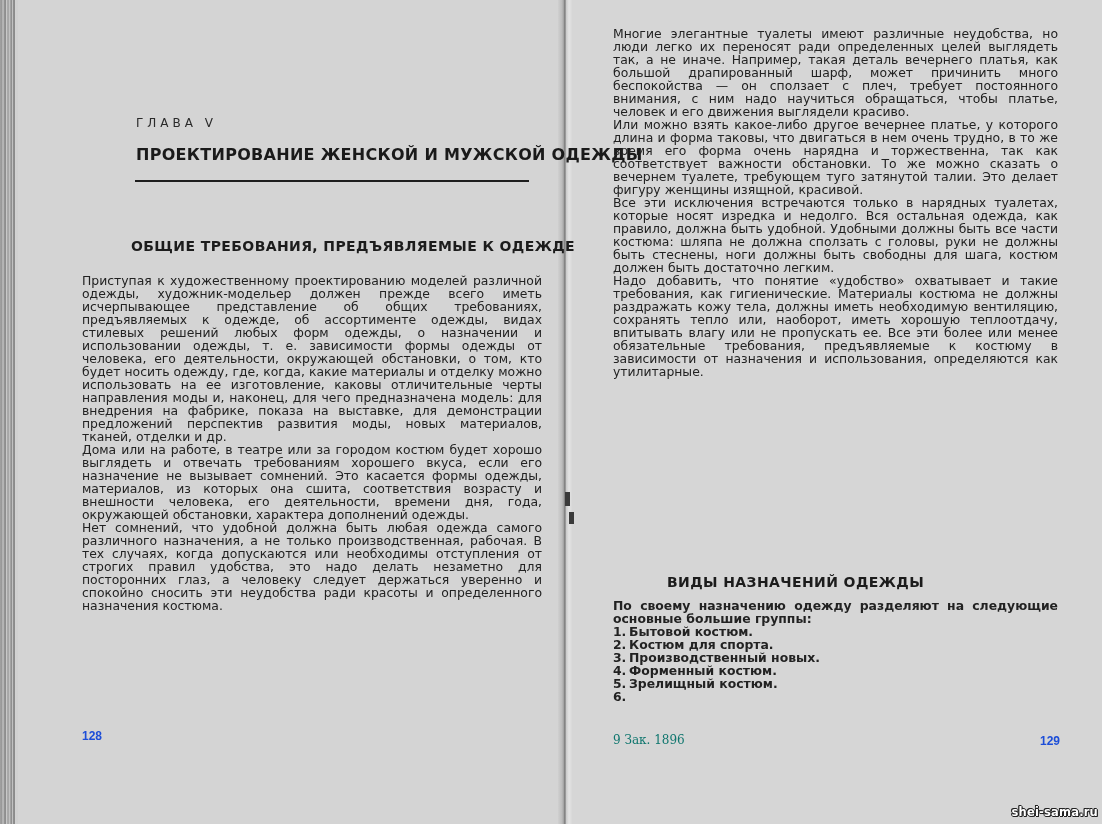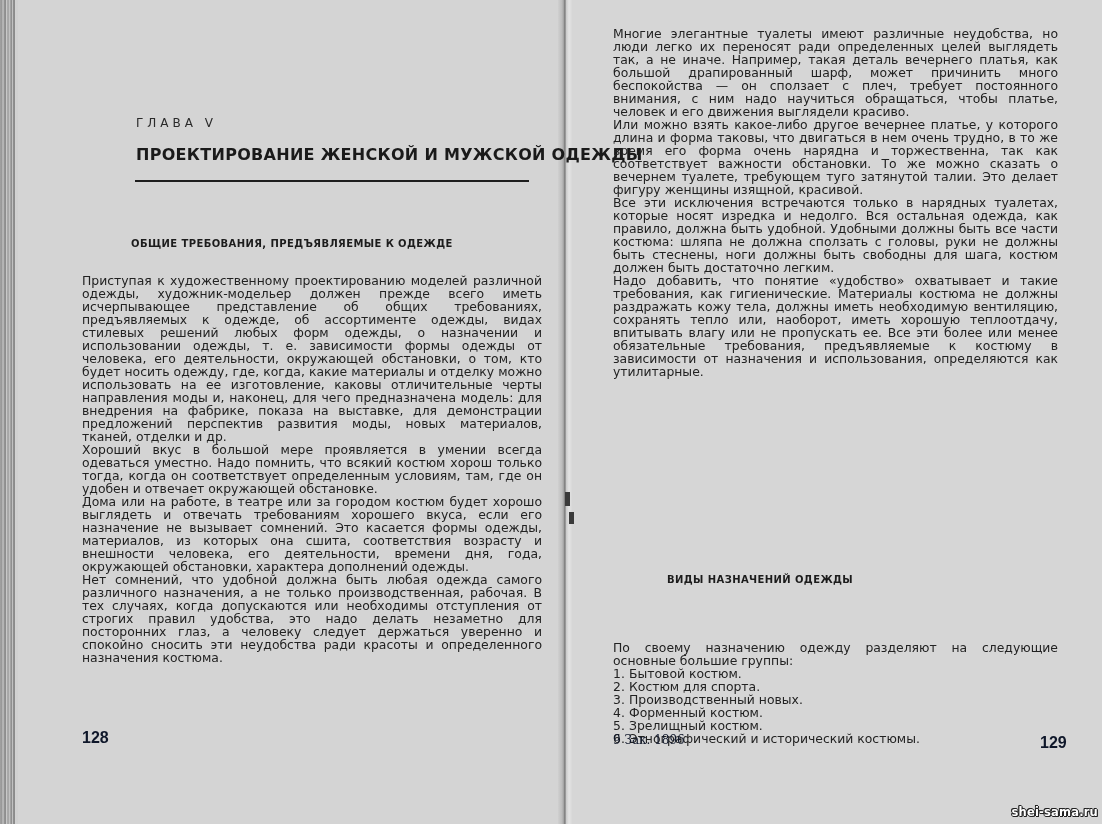--- a/index.html
+++ b/index.html
@@ -16,37 +16,37 @@
   .page-right { left:568px; width:534px; background:#d6d6d6; }
   .gutter { position:absolute; left:558px; top:0; width:14px; height:824px;
     background: linear-gradient(to right, #d0d0d0 0px, #bdbdbd 4px, #9e9e9e 6px, #6a6a6a 7px, #c9c9c9 8px, #e4e4e4 11px, #d8d8d8 14px); }
   .gutter-mark { position:absolute; width:5px; background:#3a3a3a; }
   .gm1 { left:565px; top:492px; height:14px; }
   .gm2 { left:569px; top:512px; height:12px; }
 
   .chapter-label { position:absolute; left:136px; top:116px; font-size:12px; letter-spacing:4px; color:#2a2a2a; }
   .chapter-title { position:absolute; left:136px; top:145px; font-size:16px; font-weight:bold; letter-spacing:0.3px; color:#1a1a1a; white-space:nowrap; }
   .chapter-rule { position:absolute; left:135px; top:180px; width:394px; height:2px; background:#1e1e1e; }
-  .section-title { position:absolute; font-size:10px; font-weight:bold; letter-spacing:0.4px; color:#1c1c1c; white-space:nowrap; }
+  .section-title { position:absolute; font-size:14px; font-weight:bold; letter-spacing:0.4px; color:#1c1c1c; white-space:nowrap; }
   .sec1 { left:131px; top:238px; }
   .sec2 { left:667px; top:574px; }
 
   .textblock { position:absolute; font-size:12.4px; line-height:13px; color:#222; }
   .textblock p { margin:0; text-align:justify; text-align-last:left; }
   .tb-left { left:82px; top:274px; width:460px; }
   .tb-right-1 { left:613px; top:27px; width:445px; }
-  .tb-right-2 { left:613px; top:641px; width:445px; }
+  .tb-right-2 { left:613px; top:599px; width:445px;font-weight:bold; }
   .list { margin:0; padding:0; list-style:none; }
   .list li { display:flex; }
   .list .num { width:16px; }
 
-  .page-num { position:absolute; font-size:16px; font-weight:bold; font-family:"Liberation Sans Narrow","Liberation Sans", sans-serif; color:#0f172a; }
+  .page-num { position:absolute; font-size:12px; font-weight:bold; font-family:"Liberation Sans Narrow","Liberation Sans", sans-serif; color:#1d4ed8; }
   .pn-left { left:82px; top:729px; }
   .pn-right { left:1040px; top:734px; }
-  .imprint { position:absolute; left:613px; top:733px; font-family:"DejaVu Serif", serif; font-size:12px; color:#0f172a; }
+  .imprint { position:absolute; left:613px; top:733px; font-family:"DejaVu Serif", serif; font-size:12px; color:#0f766e; }
   .watermark { position:absolute; right:4px; bottom:5px; font-size:11.5px; font-weight:bold; color:#fff; letter-spacing:0.2px;
     text-shadow: 1px 0 0 #222, -1px 0 0 #222, 0 1px 0 #222, 0 -1px 0 #222, 1px 1px 0 #222, -1px -1px 0 #222; }
 </style>
 </head>
 <body>
 
 <div class="edge-strips"></div>
 
 <div class="page page-left"></div>
 <div class="page page-right"></div>
@@ -54,21 +54,20 @@
 <div class="gutter-mark gm1"></div>
 <div class="gutter-mark gm2"></div>
 
 <div class="chapter-label">ГЛАВА V</div>
 <div class="chapter-title">ПРОЕКТИРОВАНИЕ ЖЕНСКОЙ И МУЖСКОЙ ОДЕЖДЫ</div>
 <div class="chapter-rule"></div>
 <div class="section-title sec1">ОБЩИЕ ТРЕБОВАНИЯ, ПРЕДЪЯВЛЯЕМЫЕ К ОДЕЖДЕ</div>
 
 <div class="textblock tb-left">
   <p>Приступая к художественному проектированию моделей различной одежды, художник-модельер должен прежде всего иметь исчерпывающее представление об общих требованиях, предъявляемых к одежде, об ассортименте одежды, видах стилевых решений любых форм одежды, о назначении и использовании одежды, т. е. зависимости формы одежды от человека, его деятельности, окружающей обстановки, о том, кто будет носить одежду, где, когда, какие материалы и отделку можно использовать на ее изготовление, каковы отличительные черты направления моды и, наконец, для чего предназначена модель: для внедрения на фабрике, показа на выставке, для демонстрации предложений перспектив развития моды, новых материалов, тканей, отделки и др.</p>
-  <p>Хороший вкус в большой мере проявляется в умении всегда одеваться уместно. Надо помнить, что всякий костюм хорош только тогда, когда он соответствует определенным условиям, там, где он удобен и отвечает окружающей обстановке.</p>
   <p>Дома или на работе, в театре или за городом костюм будет хорошо выглядеть и отвечать требованиям хорошего вкуса, если его назначение не вызывает сомнений. Это касается формы одежды, материалов, из которых она сшита, соответствия возрасту и внешности человека, его деятельности, времени дня, года, окружающей обстановки, характера дополнений одежды.</p>
   <p>Нет сомнений, что удобной должна быть любая одежда самого различного назначения, а не только производственная, рабочая. В тех случаях, когда допускаются или необходимы отступления от строгих правил удобства, это надо делать незаметно для посторонних глаз, а человеку следует держаться уверенно и спокойно сносить эти неудобства ради красоты и определенного назначения костюма.</p>
 </div>
 <div class="page-num pn-left">128</div>
 
 <div class="textblock tb-right-1">
   <p>Многие элегантные туалеты имеют различные неудобства, но люди легко их переносят ради определенных целей выглядеть так, а не иначе. Например, такая деталь вечернего платья, как большой драпированный шарф, может причинить много беспокойства — он сползает с плеч, требует постоянного внимания, с ним надо научиться обращаться, чтобы платье, человек и его движения выглядели красиво.</p>
   <p>Или можно взять какое-либо другое вечернее платье, у которого длина и форма таковы, что двигаться в нем очень трудно, в то же время его форма очень нарядна и торжественна, так как соответствует важности обстановки. То же можно сказать о вечернем туалете, требующем туго затянутой талии. Это делает фигуру женщины изящной, красивой.</p>
   <p>Все эти исключения встречаются только в нарядных туалетах, которые носят изредка и недолго. Вся остальная одежда, как правило, должна быть удобной. Удобными должны быть все части костюма: шляпа не должна сползать с головы, руки не должны быть стеснены, ноги должны быть свободны для шага, костюм должен быть достаточно легким.</p>
   <p>Надо добавить, что понятие «удобство» охватывает и такие требования, как гигиенические. Материалы костюма не должны раздражать кожу тела, должны иметь необходимую вентиляцию, сохранять тепло или, наоборот, иметь хорошую теплоотдачу, впитывать влагу или не пропускать ее. Все эти более или менее обязательные требования, предъявляемые к костюму в зависимости от назначения и использования, определяются как утилитарные.</p>
@@ -94,21 +93,20 @@
     <li>
         <span class="num">4.</span>
         <span>Форменный костюм.</span>
       </li>
     <li>
         <span class="num">5.</span>
         <span>Зрелищный костюм.</span>
       </li>
     <li>
         <span class="num">6.</span>
-        <span>Этнографический и исторический костюмы.</span>
       </li>
   </ul>
 </div>
 
 <div class="imprint">9 Зак. 1896</div>
 <div class="page-num pn-right">129</div>
 
 <div class="watermark">shei-sama.ru</div>
 
 </body></html>

